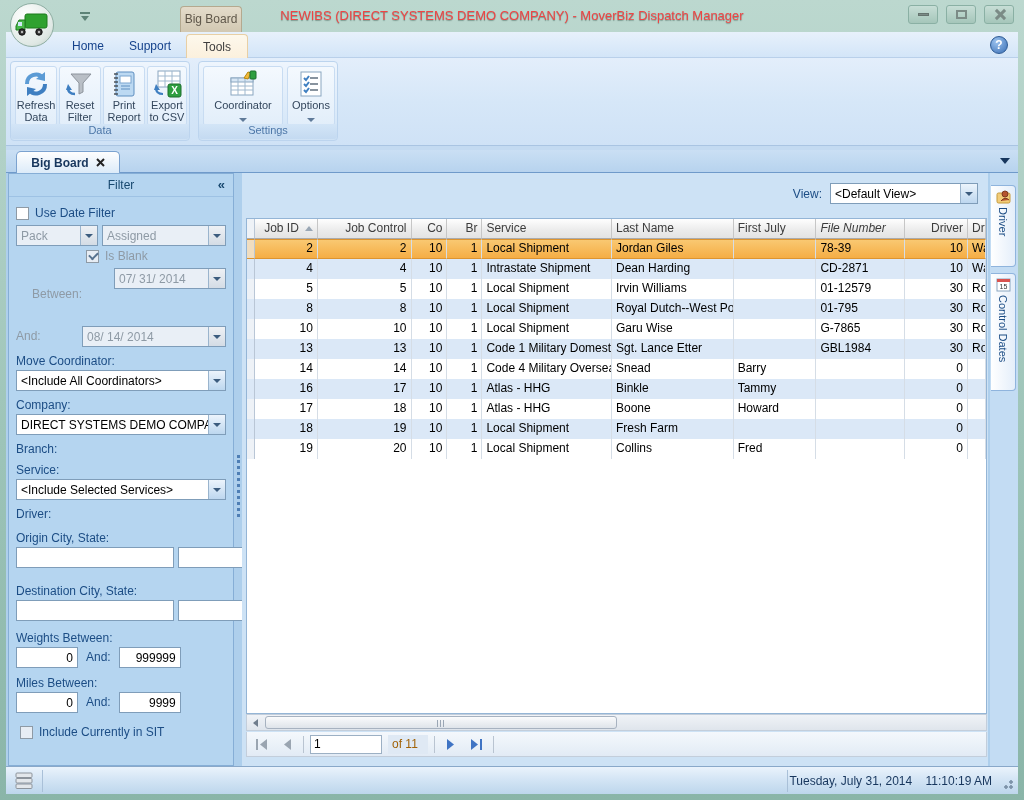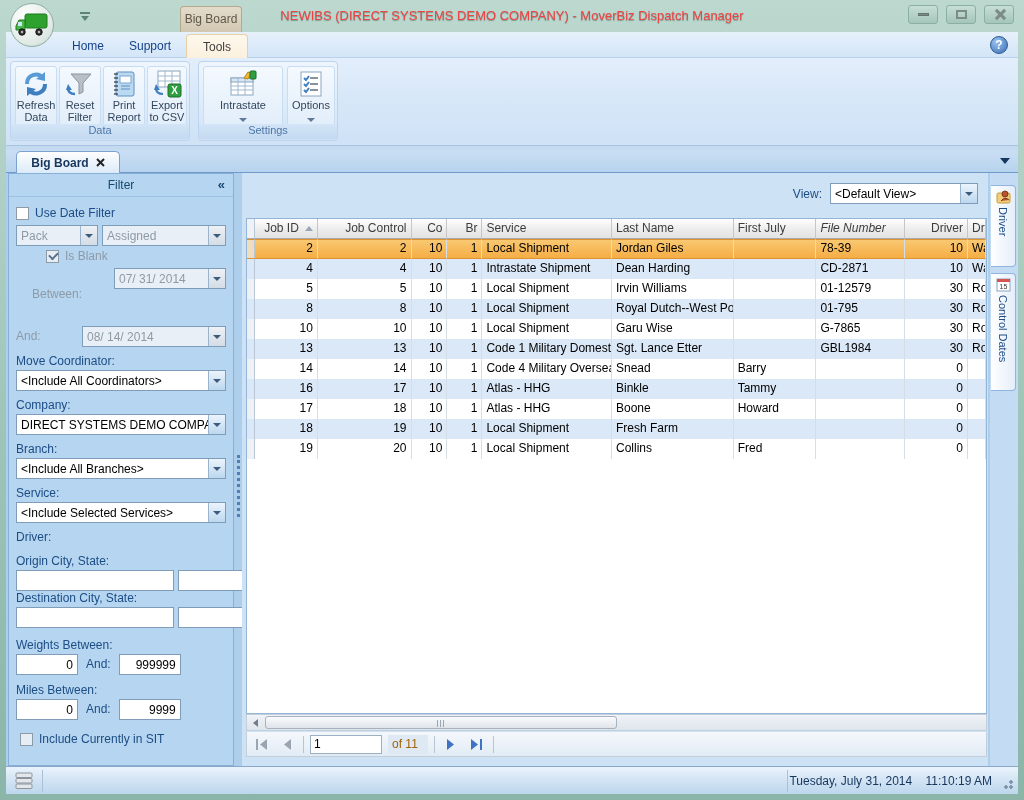--- a/index.html
+++ b/index.html
@@ -289,21 +289,21 @@
         <rect x="3" y="8" width="22" height="4" fill="#d7e6f4" stroke="#8aa6c0"></rect>
         <g stroke="#9fb8ce" stroke-width="1">
           <line x1="3" y1="16" x2="25" y2="16"></line>
             <line x1="3" y1="20" x2="25" y2="20"></line>
           <line x1="10" y1="8" x2="10" y2="25"></line>
             <line x1="17" y1="8" x2="17" y2="25"></line>
         </g>
         <path d="M16 8 L20 2 L23 3 L20 9 Z" fill="#f0b93c" stroke="#b8860b"></path>
         <rect x="22" y="1" width="6" height="8" rx="1" fill="#2e9e40" stroke="#1d6f2c"></rect>
       </svg>
-      <div class="rlbl"><span>Intrastate</span></div>
+      <div class="rlbl"><span>Coordinator</span></div>
       <div class="drop-caret"></div>
     </div>
     <div class="rbtn" style="left:88px; width:48px;">
       <svg class="ricon" viewBox="0 0 30 28">
         <rect x="5" y="2" width="20" height="24" fill="#fff" stroke="#8aa6c0"></rect>
         <g stroke="#6b7886" stroke-width="1.6">
           <line x1="14" y1="8" x2="22" y2="8"></line>
             <line x1="14" y1="14" x2="22" y2="14"></line>
             <line x1="14" y1="20" x2="22" y2="20"></line>
         </g>
@@ -348,21 +348,21 @@
       <div class="row2">
         <div class="combo dis" style="width:82px;justify-content:center;">
           <span class="ctext">Pack</span>
           <span class="combo-btn"></span>
         </div>
         <div class="combo dis" style="flex:1;">
           <span class="ctext">Assigned</span>
           <span class="combo-btn"></span>
         </div>
       </div>
-      <div class="chkrow" style="margin-left:30px;">
+      <div class="chkrow" style="margin-left:70px;">
         <div class="chk dis checked"></div>
         <span class="flabel dis" style="margin:0;">Is Blank</span>
       </div>
       <div class="row2" style="margin-top:4px;">
         <span class="flabel dis" style="width:62px; line-height:21px; margin:16px;">Between:</span>
         <div class="combo dis" style="flex:1;">
           <span class="ctext">07/  31/  2014</span>
           <span class="combo-btn"></span>
         </div>
       </div>
@@ -379,38 +379,34 @@
           <div class="combo">
             <span class="ctext">&lt;Include All Coordinators&gt;</span>
             <span class="combo-btn"></span>
           </div>
           <div class="flabel" style="margin-top: 7px;">Company:</div>
           <div class="combo">
             <span class="ctext">DIRECT SYSTEMS DEMO COMPANY</span>
             <span class="combo-btn"></span>
           </div>
           <div class="flabel" style="margin-top: 7px;">Branch:</div>
-          <div class="combo">
-            <span class="ctext">&lt;Include All Branches&gt;</span>
-            <span class="combo-btn"></span>
-          </div>
           <div class="flabel" style="margin-top: 7px;">Service:</div>
           <div class="combo">
             <span class="ctext">&lt;Include Selected Services&gt;</span>
             <span class="combo-btn"></span>
           </div>
           <div class="flabel" style="margin-top: 7px;">Driver:</div>
         </div>
 
       <div class="flabel" style="margin-top:10px;">Origin City, State:</div>
       <div class="row2">
         <input class="txt" style="width: 158px;">
         <input class="txt" style="flex: 1 1 0%;">
       </div>
-      <div class="flabel" style="margin-top:0;">Destination City, State:</div>
+      <div class="flabel" style="margin-top:16px;">Destination City, State:</div>
       <div class="row2">
         <input class="txt" style="width: 158px;">
         <input class="txt" style="flex: 1 1 0%;">
       </div>
       <div class="flabel" style="margin-top:10px;">Weights Between:</div>
       <div class="row2">
         <input class="txt num" style="width: 62px;" value="0">
         <span class="inline-and">And:</span>
         <input class="txt num" style="width: 62px;" value="999999">
       </div>

